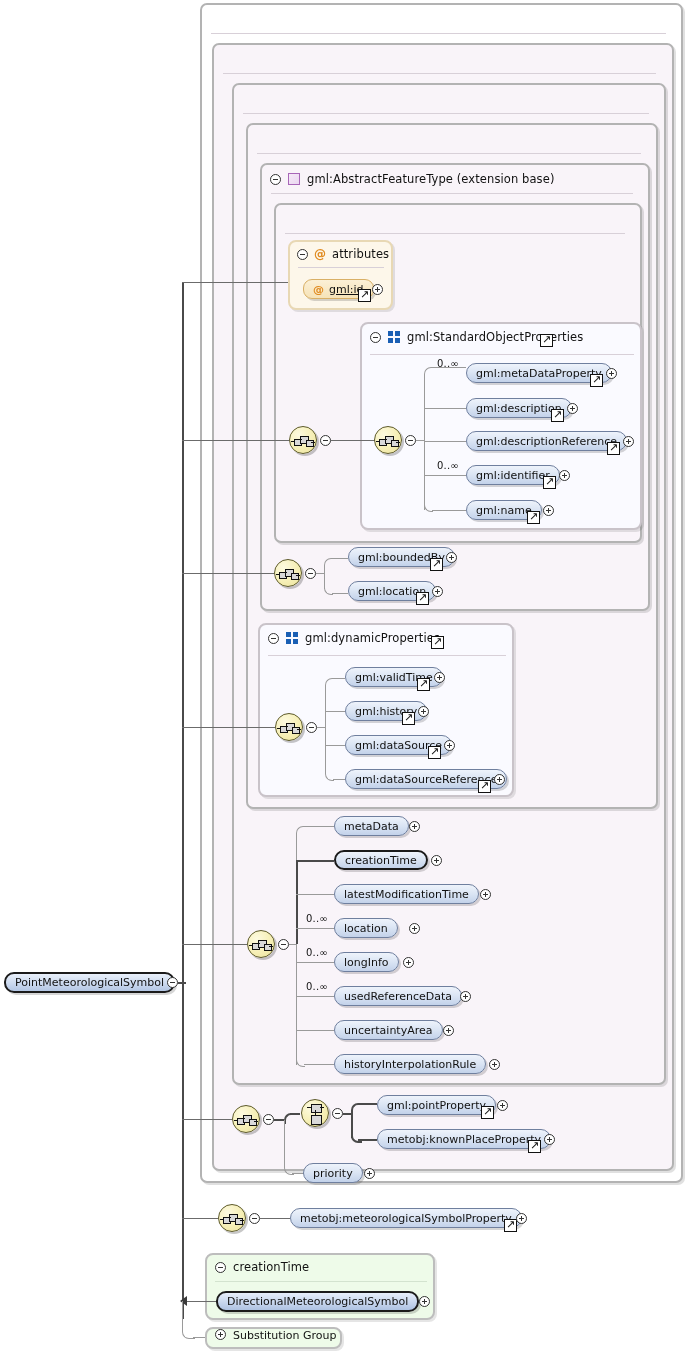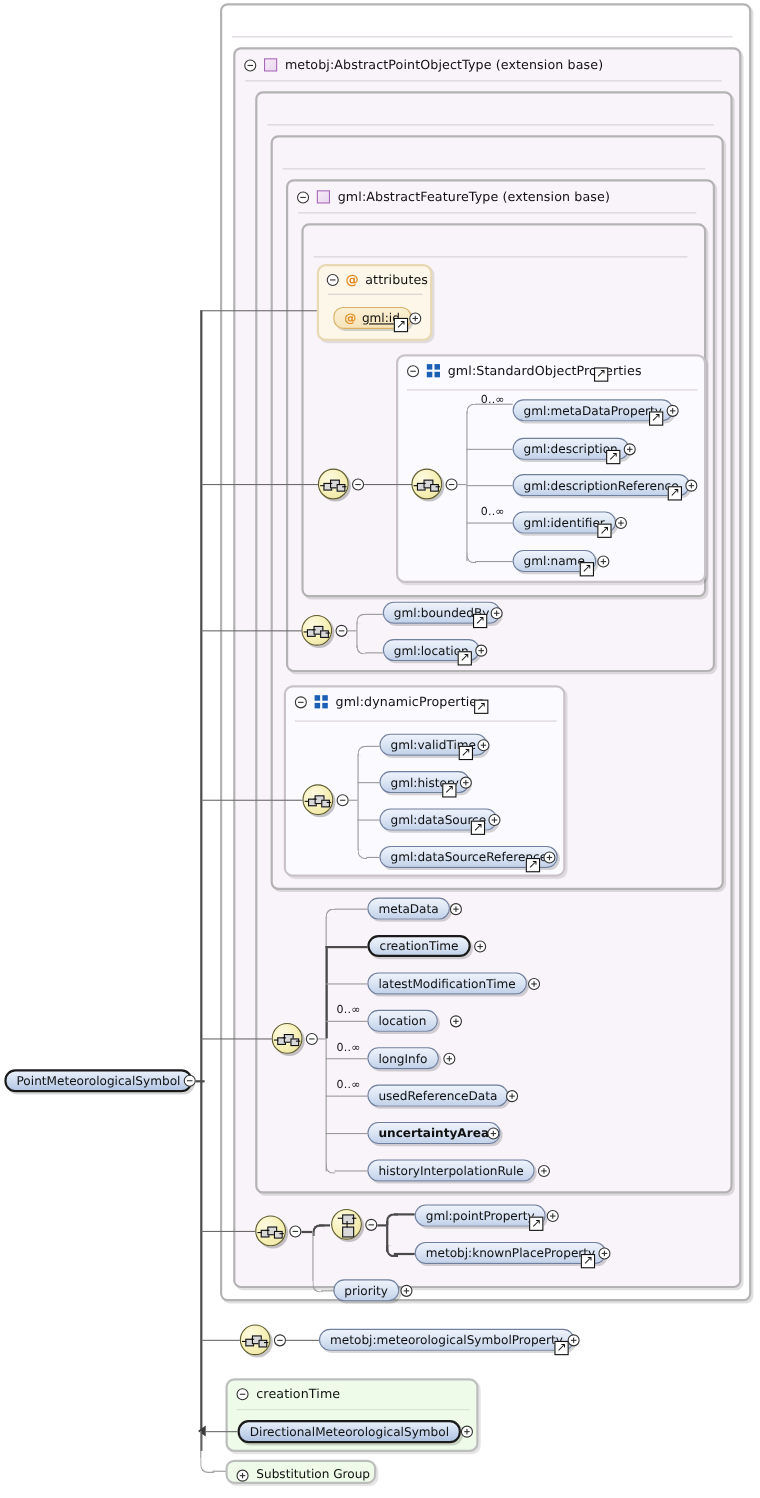--- a/index.html
+++ b/index.html
@@ -79,21 +79,21 @@
     position:absolute;box-sizing:border-box;
     border:2px solid #bdbdbd;border-radius:8px;
     background:#eefbe9;
     box-shadow:2px 2px 0 rgba(0,0,0,0.10);
   }
   .subgroupbox{
     position:absolute;box-sizing:border-box;
     border:2px solid #bdbdbd;border-radius:8px;
     background:#eefbe9;
     box-shadow:2px 2px 0 rgba(0,0,0,0.10);
-    display:flex;align-items:flex-end;gap:7px;padding-left:8px;
+    display:flex;align-items:flex-start;gap:7px;padding-left:8px;
   }
 
   
   .pill{
     position:absolute;height:20px;box-sizing:border-box;
     border:1px solid #6f7f9e;border-radius:10px;
     background:linear-gradient(180deg,#eef3fb 0%,#dbe5f4 48%,#c3d2ea 100%);
     box-shadow:2px 2px 0 rgba(0,0,0,0.16);
     display:flex;align-items:center;justify-content:center;
     padding:0 9px;white-space:nowrap;
@@ -187,25 +187,20 @@
   }
 </style>
 </head>
 <body>
 
 <div class="typebox root" style="left:200px;top:3px;width:483px;height:1180px;">
   <div class="hdr-rule" style="width:455px;"></div>
 </div>
 
 <div class="typebox" style="left:212px;top:43px;width:462px;height:1128px;">
-  <div class="hdr" style="width:450px;">
-    <span class="pm"></span>
-    <span class="ctsw"></span>
-    <span class="lbl">metobj:AbstractPointObjectType (extension base)</span>
-  </div>
   <div class="hdr-rule" style="width:433px;"></div>
 </div>
 
 <div class="typebox" style="left:232px;top:83px;width:434px;height:1002px;">
   <div class="hdr-rule" style="width:406px;"></div>
 </div>
 
 <div class="typebox" style="left:246px;top:123px;width:412px;height:686px;">
   <div class="hdr-rule" style="width:384px;"></div>
 </div>
@@ -476,21 +471,21 @@
   <span>longInfo</span>
 </div>
 <div class="ptog" style="left:403px;top:957px;"></div>
 
 <div class="occ" style="left:306px;top:981px;">0..∞</div>
 <div class="pill" style="left:334px;top:986px;">
   <span>usedReferenceData</span>
 </div>
 <div class="ptog" style="left:460px;top:991px;"></div>
 
-<div class="pill" style="left:334px;top:1020px;font-weight:bold;">
+<div class="pill" style="left:334px;top:1020px;">
   <span>uncertaintyArea</span>
 </div>
 <div class="ptog" style="left:443px;top:1025px;"></div>
 
 <div class="pill" style="left:334px;top:1054px;">
   <span>historyInterpolationRule</span>
 </div>
 <div class="ptog" style="left:489px;top:1059px;"></div>
 
 <div class="comp" style="left:232px;top:1105px;">

